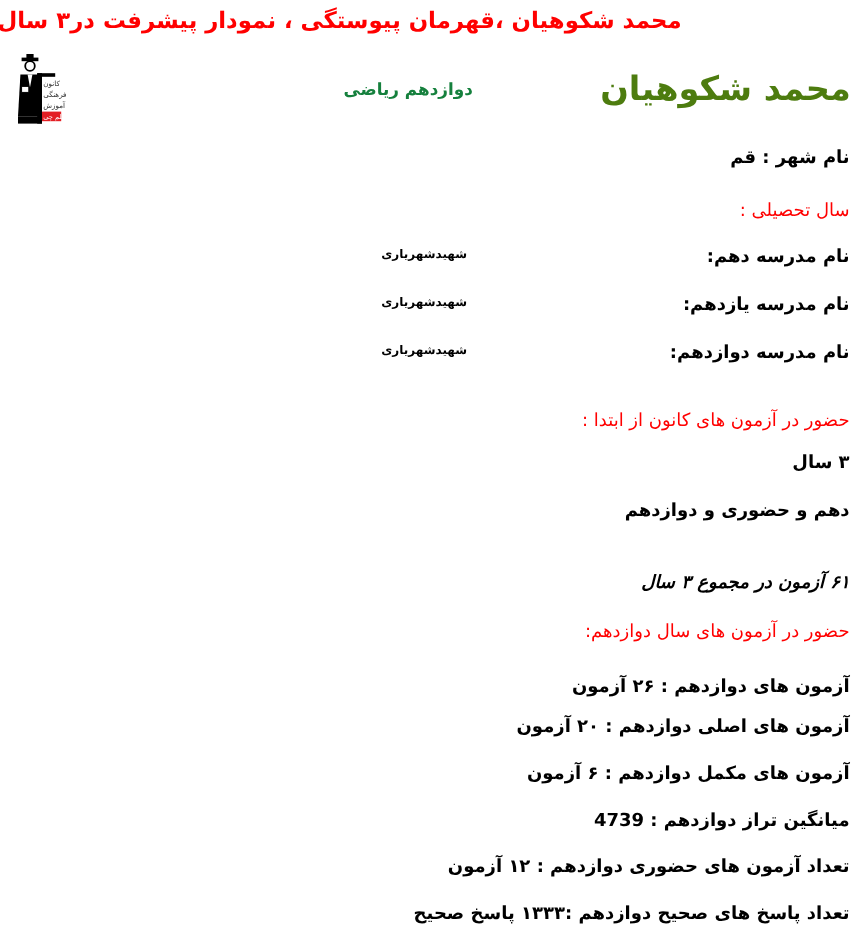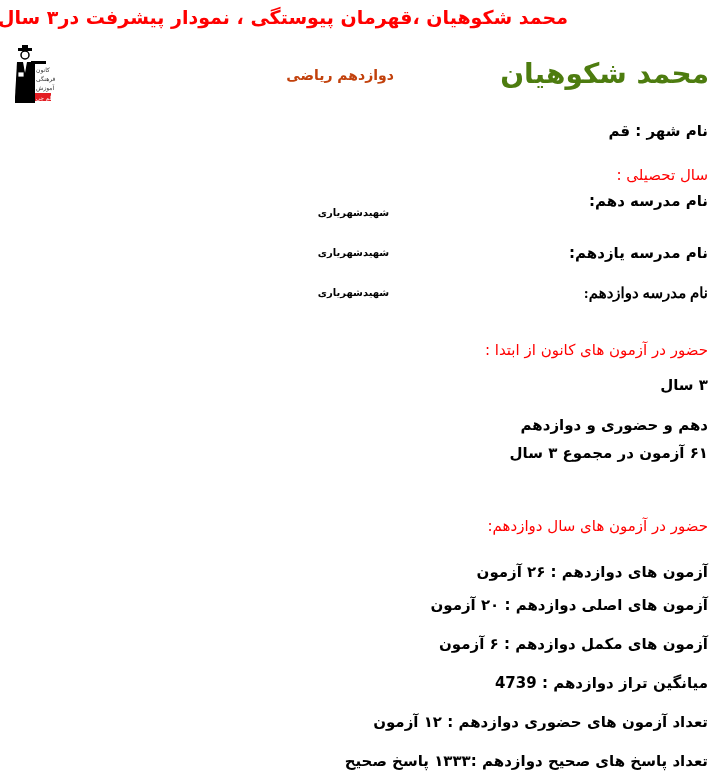--- a/index.html
+++ b/index.html
@@ -40,21 +40,21 @@
       color: #4d7c0f;
       font-weight: bold;
       font-size: 28px;
       line-height: 44px;
     }
     .grade-major {
       top: 62px;
       left: 289px;
       width: 105px;
       text-align: right;
-      color: #c2410c;
+      color: #15803d;
       font-weight: bold;
       font-size: 14px;
       line-height: 26px;
     }
     .row {
       right: 11px;
       font-weight: bold;
       font-size: 15px;
       line-height: 26px;
     }
@@ -107,33 +107,33 @@
   </svg>
 </div>
 
 <div class="abs rtl student-name">محمد شکوهیان</div>
 <div class="abs rtl grade-major">دوازدهم ریاضی</div>
 
 <div class="abs rtl row" style="top:118px;">نام شهر : قم</div>
 
 <div class="abs rtl red-heading" style="top:162px;">سال تحصیلی :</div>
 
-<div class="abs rtl school-label" style="top:188px;">نام مدرسه دهم:</div>
+<div class="abs rtl school-label" style="top:200px;">نام مدرسه دهم:</div>
 <div class="abs rtl school-value" style="top:200px;">شهیدشهریاری</div>
 
 <div class="abs rtl school-label" style="top:240px;text-align:right;">نام مدرسه یازدهم:</div>
 <div class="abs rtl school-value" style="top:240px;">شهیدشهریاری</div>
 
-<div class="abs rtl school-label" style="top:280px;font-family:Liberation Serif, serif;">نام مدرسه دوازدهم:</div>
+<div class="abs rtl school-label" style="top:280px;">نام مدرسه دوازدهم:</div>
 <div class="abs rtl school-value" style="top:280px;">شهیدشهریاری</div>
 
 <div class="abs rtl red-heading" style="top:337px;">حضور در آزمون های کانون از ابتدا :</div>
 <div class="abs rtl row" style="top:372px;">۳ سال</div>
 <div class="abs rtl row" style="top:412px;">دهم و حضوری و دوازدهم</div>
-<div class="abs rtl row" style="top:440px;">۶۱ آزمون در مجموع ۳ سال</div>
+<div class="abs rtl row" style="top:472px;font-style:italic;">۶۱ آزمون در مجموع ۳ سال</div>
 
 <div class="abs rtl red-heading" style="top:513px;">حضور در آزمون های سال دوازدهم:</div>
 <div class="abs rtl row" style="top:559px;">آزمون های دوازدهم : ۲۶ آزمون</div>
 <div class="abs rtl row" style="top:592px;">آزمون های اصلی دوازدهم : ۲۰ آزمون</div>
 <div class="abs rtl row" style="top:631px;margin-left:36px;">آزمون های مکمل دوازدهم : ۶ آزمون</div>
 <div class="abs rtl row" style="top:670px;">میانگین تراز دوازدهم : 4739</div>
 <div class="abs rtl row" style="top:709px;">تعداد آزمون های حضوری دوازدهم : ۱۲ آزمون</div>
 <div class="abs rtl row" style="top:748px;">تعداد پاسخ های صحیح دوازدهم :۱۳۳۳ پاسخ صحیح</div>
 
 </body></html>

